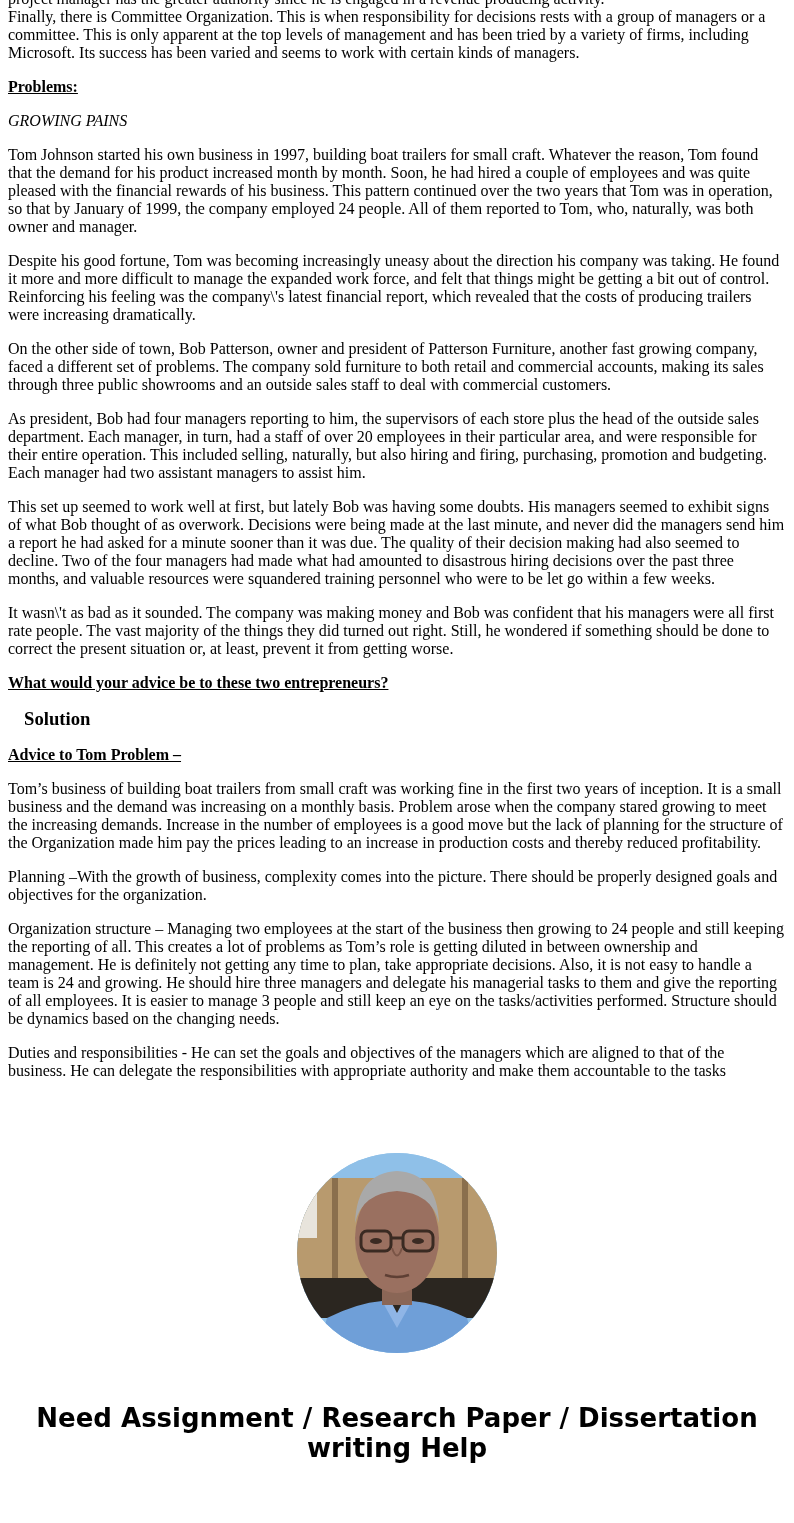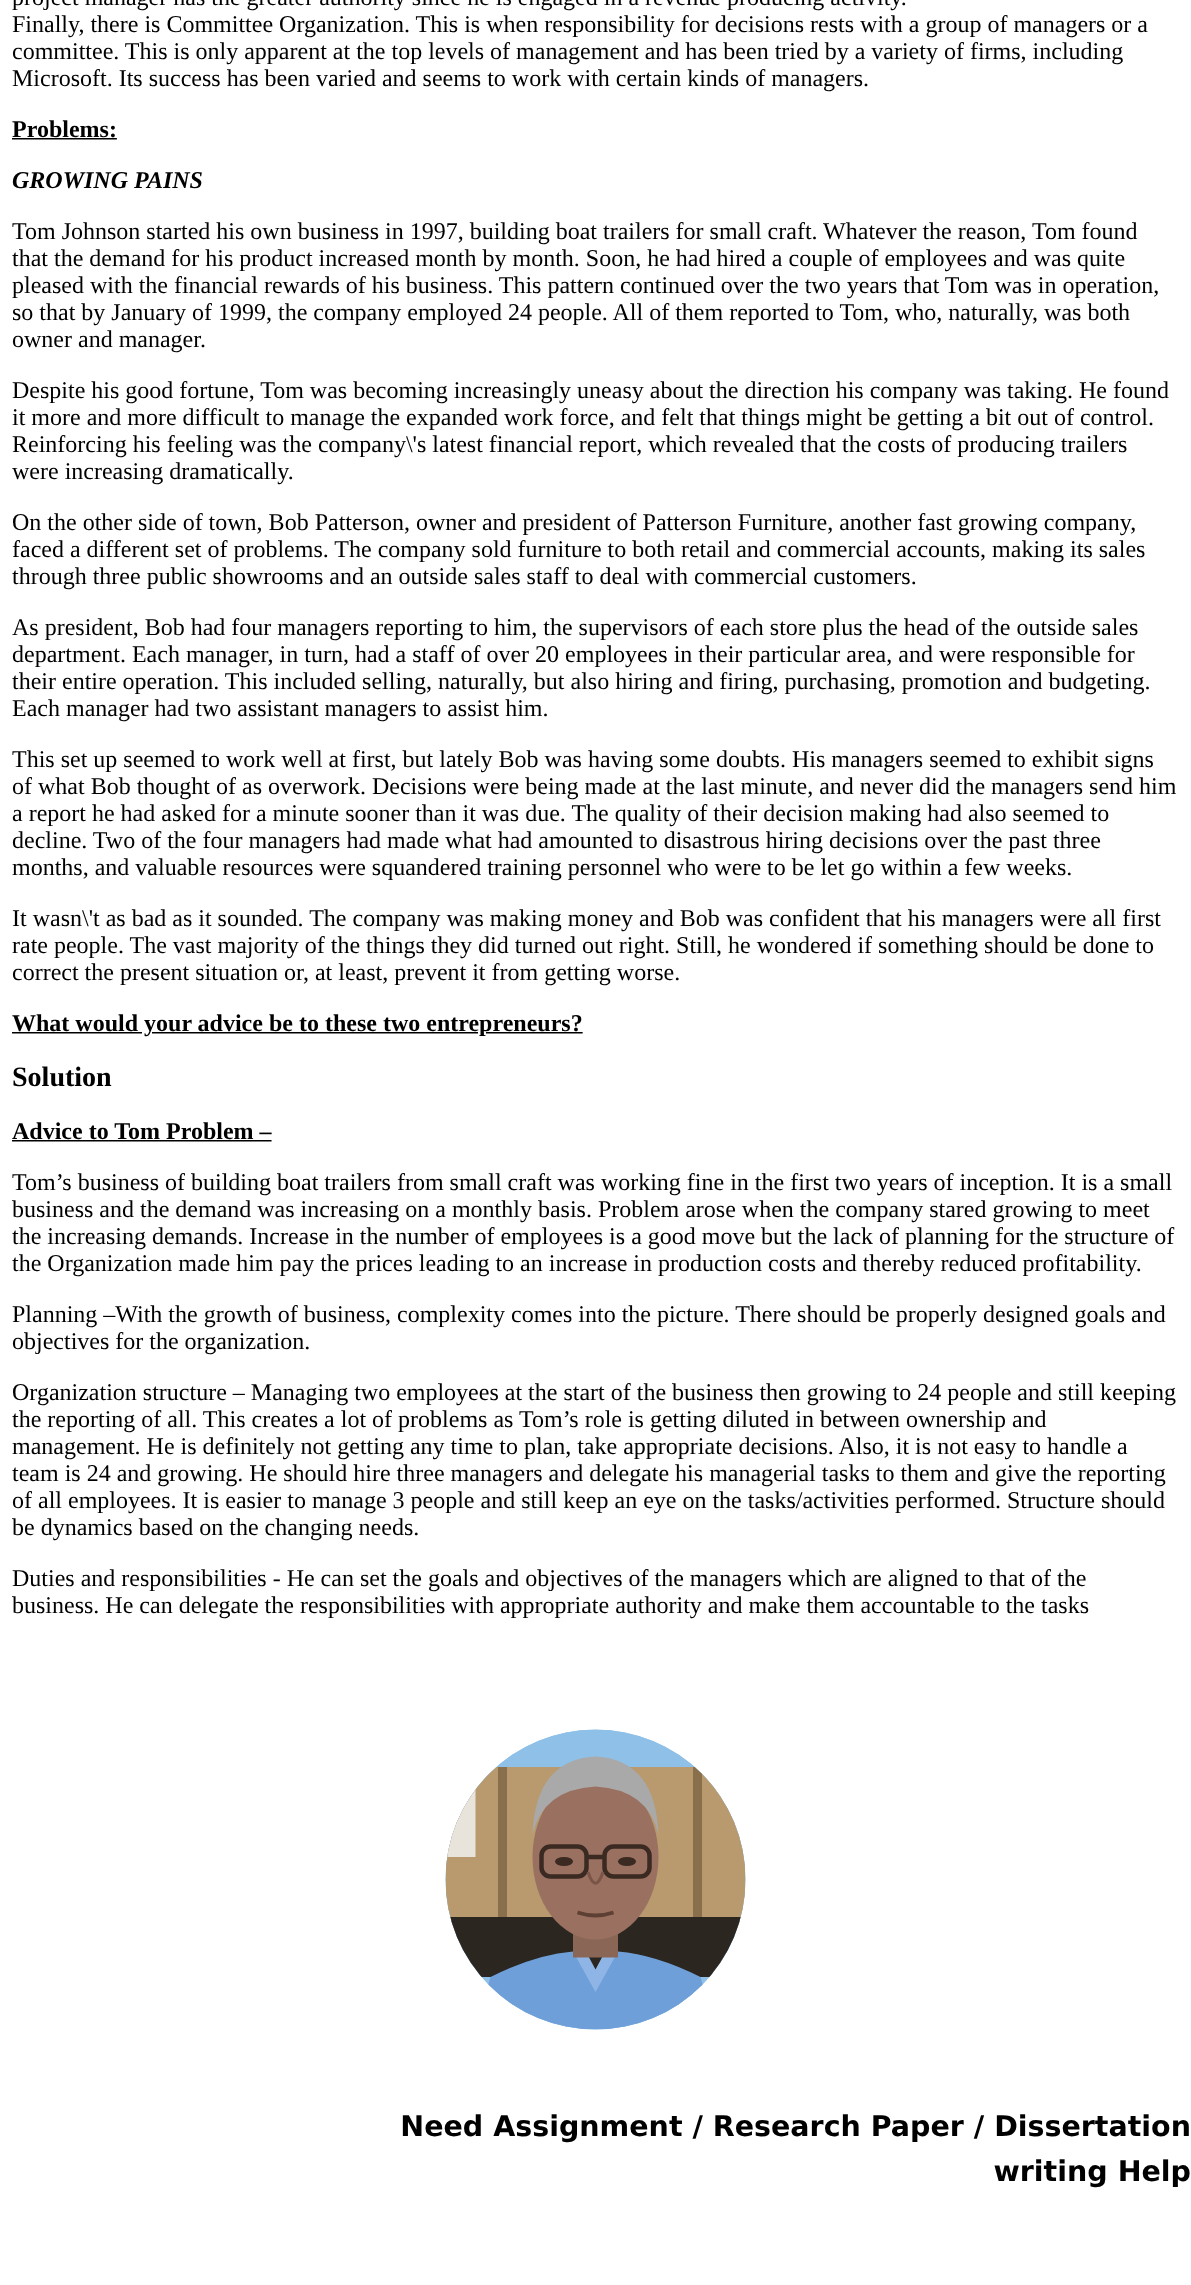--- a/index.html
+++ b/index.html
@@ -25,47 +25,47 @@
       height: 1133px;
       overflow: hidden;
     }
     .content p {
       margin: 0 0 16px 0;
     }
     .content p.tight {
       margin: 0;
     }
     .content .bold { font-weight: bold; text-decoration: underline; }
-    .content .bold-italic { font-weight: bold; font-style: italic; }
+    .content .bold-italic { font-weight: normal; font-style: italic; }
     .content h2 {
       font-size: 18.7px;
       line-height: 22px;
       font-weight: bold;
-      margin: 0 0 16px 0;
+      margin: 0 0 16px 16px;
     }
     .photo-wrap {
       position: absolute;
       left: 297px;
       top: 1153px;
       width: 200px;
       height: 200px;
       border-radius: 50%;
       overflow: hidden;
       background: #8fc0e8;
     }
     .photo-wrap svg { display: block; }
     .promo {
       position: absolute;
       left: 0;
       top: 1403px;
       width: 794px;
-      text-align: right;
+      text-align: center;
       font-family: "DejaVu Sans", sans-serif;
       font-weight: bold;
-      font-size: 19px;
+      font-size: 26px;
       line-height: 30px;
       color: #000000;
     }
     .promo div { margin: 0; }
   </style>
 </head>
 <body>
 
 <div class="content">
   <p class="tight">project manager has the greater authority since he is engaged in a revenue producing activity.</p>

